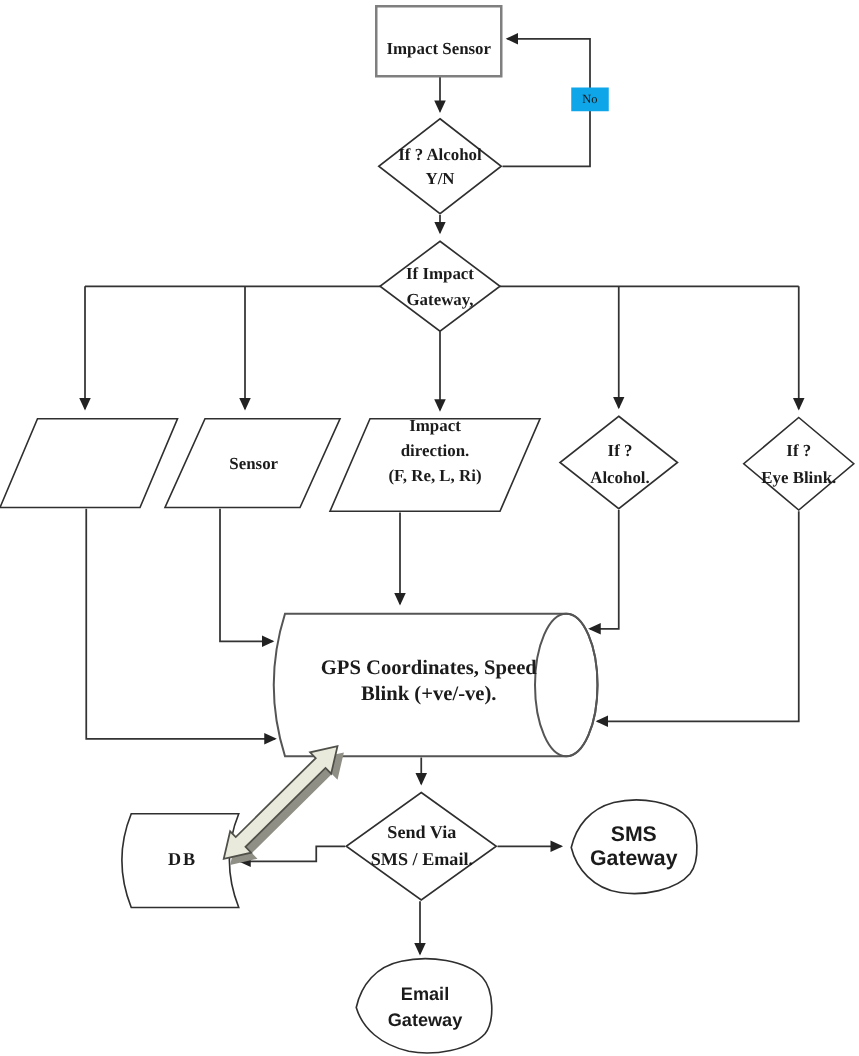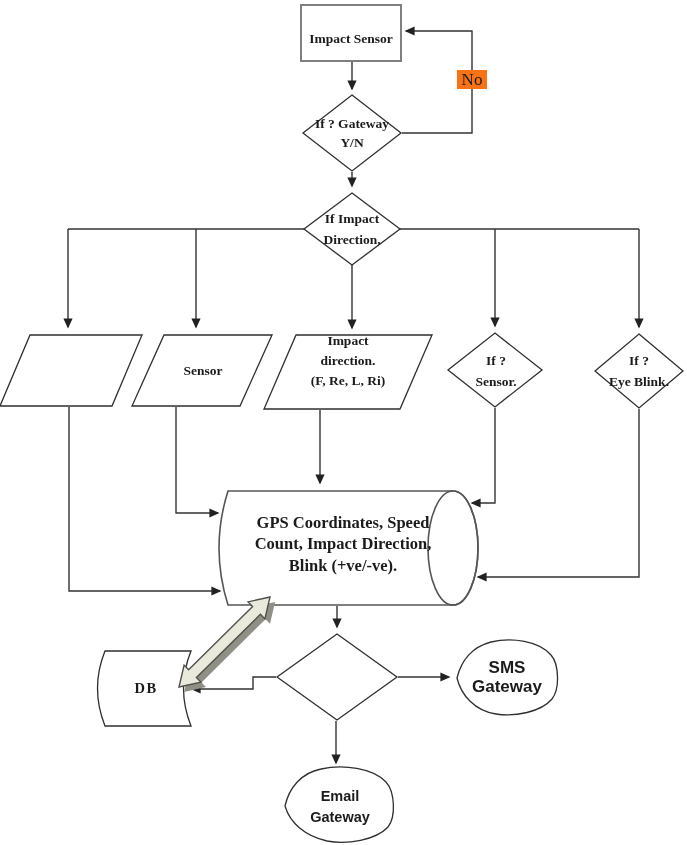--- a/index.html
+++ b/index.html
@@ -4,21 +4,21 @@
 <style>
   html,body{margin:0;padding:0;background:#fff;}
   .canvas{position:relative;width:687px;height:845px;background:#ffffff;overflow:hidden;
           font-family:"Liberation Serif","DejaVu Serif",serif;}
   svg{position:absolute;left:0;top:0;}
   .lbl{position:absolute;display:flex;flex-direction:column;align-items:center;justify-content:center;
        text-align:center;font-weight:bold;font-size:13.5px;line-height:20px;color:#1b1b1b;
        font-family:"Liberation Serif","DejaVu Serif",serif;}
   .lbl .ln{white-space:nowrap;}
   .sans{font-family:"Liberation Sans","DejaVu Sans",sans-serif;}
-  .no-lbl{background:#f97316;font-weight:normal;font-size:17px;line-height:19px;}
+  .no-lbl{background:#0ea5e9;font-weight:normal;font-size:10px;line-height:19px;}
 </style>
 </head>
 <body>
 
 <div class="canvas">
 
 <svg width="687" height="845" viewBox="0 0 687 845">
   <defs>
     <marker id="arw" viewBox="0 0 10 10" refX="8.2" refY="5" markerWidth="7.5" markerHeight="7.5" orient="auto">
       <path d="M0 0.6 L9.6 5 L0 9.4 Z" fill="#222222"></path>
@@ -74,60 +74,63 @@
     <polygon points="181.5,689.5 186.6,667.6 191.1,672.2 255.1,609 250.6,604.4 272.5,599.5 267.4,621.4 262.9,616.8 198.9,680 203.4,684.6" fill="#8f8f85" stroke="none" transform="translate(2.6,2.4)"></polygon>
     <polygon points="179,687 184.1,665.1 188.6,669.7 252.6,606.5 248.1,601.9 270,597 264.9,618.9 260.4,614.3 196.4,677.5 200.9,682.1" fill="#e9eadb" stroke="#50504a" stroke-width="1.4"></polygon>
   </g>
 </svg>
 
 <div class="lbl" style="left:301px;top:5px;width:100px;height:68px;">
   <div class="ln">Impact Sensor</div>
 </div>
 
 <div class="lbl" style="left:302px;top:105px;width:100px;height:56px;line-height:19px;">
-  <div class="ln">If ? Gateway</div>
+  <div class="ln">If ? Alcohol</div>
   <div class="ln">Y/N</div>
 </div>
 
 <div class="lbl no-lbl" style="left:457px;top:70px;width:30px;height:19px;">No</div>
 
 <div class="lbl" style="left:304px;top:203px;width:96px;height:52px;line-height:21px;">
   <div class="ln">If Impact</div>
-  <div class="ln">Direction,</div>
+  <div class="ln">Gateway,</div>
 </div>
 
 
 <div class="lbl" style="left:154px;top:338px;width:98px;height:66px;">
   <div class="ln">Sensor</div>
 </div>
 
 <div class="lbl" style="left:290px;top:328px;width:116px;height:66px;line-height:20px;">
   <div class="ln">Impact</div>
   <div class="ln">direction.</div>
   <div class="ln">(F, Re, L, Ri)</div>
 </div>
 
 <div class="lbl" style="left:450px;top:340px;width:92px;height:62px;line-height:21px;">
   <div class="ln">If ?</div>
-  <div class="ln">Sensor.</div>
+  <div class="ln">Alcohol.</div>
 </div>
 
 <div class="lbl" style="left:586px;top:340px;width:106px;height:62px;line-height:21px;">
   <div class="ln">If ?</div>
   <div class="ln">Eye Blink.</div>
 </div>
 
 <div class="lbl" style="left:237px;top:497px;width:212px;height:94px;font-size:16.5px;line-height:21.5px;">
   <div class="ln">GPS Coordinates, Speed</div>
-  <div class="ln">Count, Impact Direction,</div>
   <div class="ln">Blink (+ve/-ve).</div>
 </div>
 
 <div class="lbl" style="left:103px;top:675px;width:86px;height:26px;font-size:14.5px;letter-spacing:1.5px;">DB</div>
 
+<div class="lbl" style="left:289px;top:648px;width:97px;height:58px;font-size:14.5px;line-height:22px;">
+  <div class="ln">Send Via</div>
+  <div class="ln">SMS / Email.</div>
+</div>
 
 <div class="lbl sans" style="left:461px;top:652px;width:92px;height:50px;font-size:17px;line-height:19px;">
   <div class="ln">SMS</div>
   <div class="ln">Gateway</div>
 </div>
 
 <div class="lbl sans" style="left:287px;top:782px;width:106px;height:50px;font-size:14.5px;line-height:21px;text-align:center;">
   <div class="ln">Email</div>
   <div class="ln">Gateway</div>
 </div>

